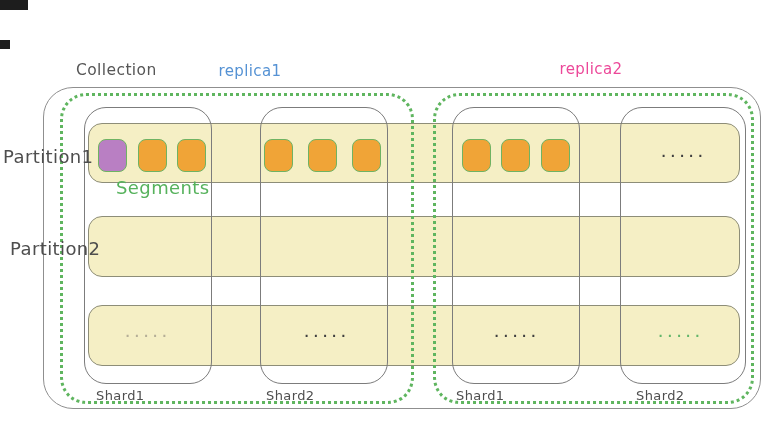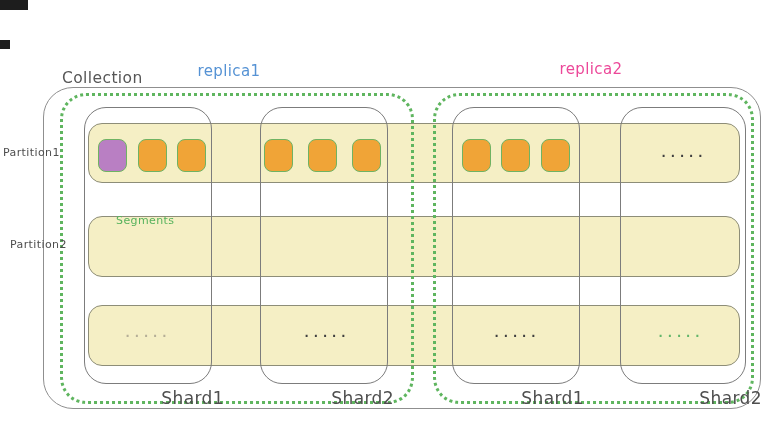--- a/index.html
+++ b/index.html
@@ -6,24 +6,24 @@
   .canvas{
     position:relative;width:766px;height:448px;background:#ffffff;overflow:hidden;
     font-family:"DejaVu Sans",sans-serif;
   }
   .abs{position:absolute;box-sizing:border-box;}
   .hand{letter-spacing:.4px;}
   .collection-box{border:1.6px solid #8f8f8f;border-radius:30px;background:transparent;}
   .band{border:1px solid #8d8d78;border-radius:14px;background:#f5efc5;}
   .shard-box{border:1.5px solid #7c7c7c;border-radius:22px;background:transparent;}
   .replica-box{border:3px dotted #5fb55f;border-radius:26px;background:transparent;}
-  .lbl{font-size:11px;color:#4e4e4e;white-space:nowrap;}
+  .lbl{font-size:18px;color:#4e4e4e;white-space:nowrap;}
   .replica-lbl{font-size:15px;text-align:center;font-weight:500;}
   .collection-lbl{font-size:15.5px;color:#565656;}
-  .shard-lbl{font-size:17px;text-align:right;color:#4e4e4e;}
+  .shard-lbl{font-size:13px;text-align:left;color:#4e4e4e;}
   .seg{
     width:29px;height:33px;border-radius:8px;
     border:1.8px solid #6fb363;display:block;
   }
   .dots{
     width:64px;text-align:center;font-size:12px;font-weight:bold;
     letter-spacing:2px;font-family:"DejaVu Sans Mono",monospace;line-height:10px;
   }
   .edge-artifact{background:#1d1d1d;}
 </style>
@@ -42,40 +42,40 @@
   <div class="abs band" style="left: 88px; top: 305px; width: 652px; height: 61px; background-color: rgb(245, 239, 197); border-color: rgb(141, 141, 120);"></div>
 
   <div class="abs shard-box" style="left: 84px; top: 107px; width: 128px; height: 277px; border-color: rgb(124, 124, 124);"></div>
   <div class="abs shard-box" style="left: 260px; top: 107px; width: 128px; height: 277px; border-color: rgb(124, 124, 124);"></div>
   <div class="abs shard-box" style="left: 452px; top: 107px; width: 128px; height: 277px; border-color: rgb(124, 124, 124);"></div>
   <div class="abs shard-box" style="left: 620px; top: 107px; width: 126px; height: 277px; border-color: rgb(124, 124, 124);"></div>
 
   <div class="abs replica-box" style="left: 60px; top: 93px; width: 354px; height: 311px; border-color: rgb(95, 181, 95);"></div>
   <div class="abs replica-box" style="left: 433px; top: 93px; width: 321px; height: 311px; border-color: rgb(95, 181, 95);"></div>
 
-  <div class="abs hand collection-lbl" style="left:62px;top:61px;margin-top:8px;">Collection</div>
-  <div class="abs hand replica-lbl" style="left: 176px; top: 62px; width: 106px; color: rgb(85, 146, 212);">replica1</div>
+  <div class="abs hand collection-lbl" style="left:76px;top:61px;">Collection</div>
+  <div class="abs hand replica-lbl" style="left: 197px; top: 62px; width: 106px; color: rgb(85, 146, 212);">replica1</div>
   <div class="abs hand replica-lbl" style="left: 538px; top: 60px; width: 106px; color: #ec4899;">replica2</div>
 
   <div class="abs hand lbl" style="left: 3px; top: 146px; color: rgb(78, 78, 78);">Partition1</div>
   <div class="abs hand lbl" style="left: 10px; top: 238px; color: rgb(78, 78, 78);">Partition2</div>
 
   <div class="abs seg" style="left: 98px; top: 139px; background-color: rgb(185, 127, 195); border-color: rgb(111, 179, 99);"></div>
   <div class="abs seg" style="left: 138px; top: 139px; background-color: rgb(240, 164, 55); border-color: rgb(111, 179, 99);"></div>
   <div class="abs seg" style="left: 177px; top: 139px; background-color: rgb(240, 164, 55); border-color: rgb(111, 179, 99);"></div>
 
   <div class="abs seg" style="left: 264px; top: 139px; background-color: rgb(240, 164, 55); border-color: rgb(111, 179, 99);"></div>
   <div class="abs seg" style="left: 308px; top: 139px; background-color: rgb(240, 164, 55); border-color: rgb(111, 179, 99);"></div>
   <div class="abs seg" style="left: 352px; top: 139px; background-color: rgb(240, 164, 55); border-color: rgb(111, 179, 99);"></div>
 
   <div class="abs seg" style="left: 462px; top: 139px; background-color: rgb(240, 164, 55); border-color: rgb(111, 179, 99);"></div>
   <div class="abs seg" style="left: 501px; top: 139px; background-color: rgb(240, 164, 55); border-color: rgb(111, 179, 99);"></div>
   <div class="abs seg" style="left: 541px; top: 139px; background-color: rgb(240, 164, 55); border-color: rgb(111, 179, 99);"></div>
 
-  <div class="abs hand lbl" style="left: 116px; top: 177px; color: rgb(86, 178, 92); margin-top: 37px;">Segments</div>
+  <div class="abs hand lbl" style="left: 116px; top: 177px; color: rgb(86, 178, 92);">Segments</div>
 
   <div class="abs dots" style="left: 651px; top: 148px; color: rgb(63, 63, 63);">.....</div>
 
   <div class="abs dots" style="left: 115px; top: 328px; color: rgb(181, 174, 151);">.....</div>
   <div class="abs dots" style="left: 294px; top: 328px; color: rgb(63, 63, 63);">.....</div>
   <div class="abs dots" style="left: 484px; top: 328px; color: rgb(63, 63, 63);">.....</div>
   <div class="abs dots" style="left: 648px; top: 328px; color: rgb(99, 181, 106);">.....</div>
 
   <div class="abs hand shard-lbl" style="left:96px;top:388px;width:128px;">Shard1</div>
   <div class="abs hand shard-lbl" style="left:266px;top:388px;width:128px;">Shard2</div>

